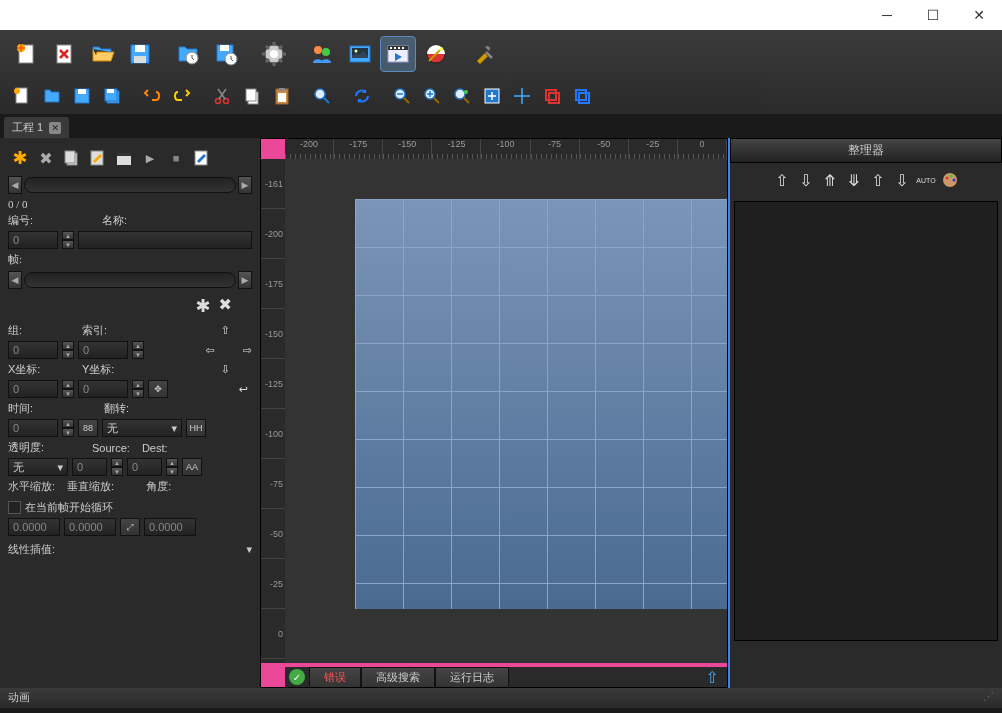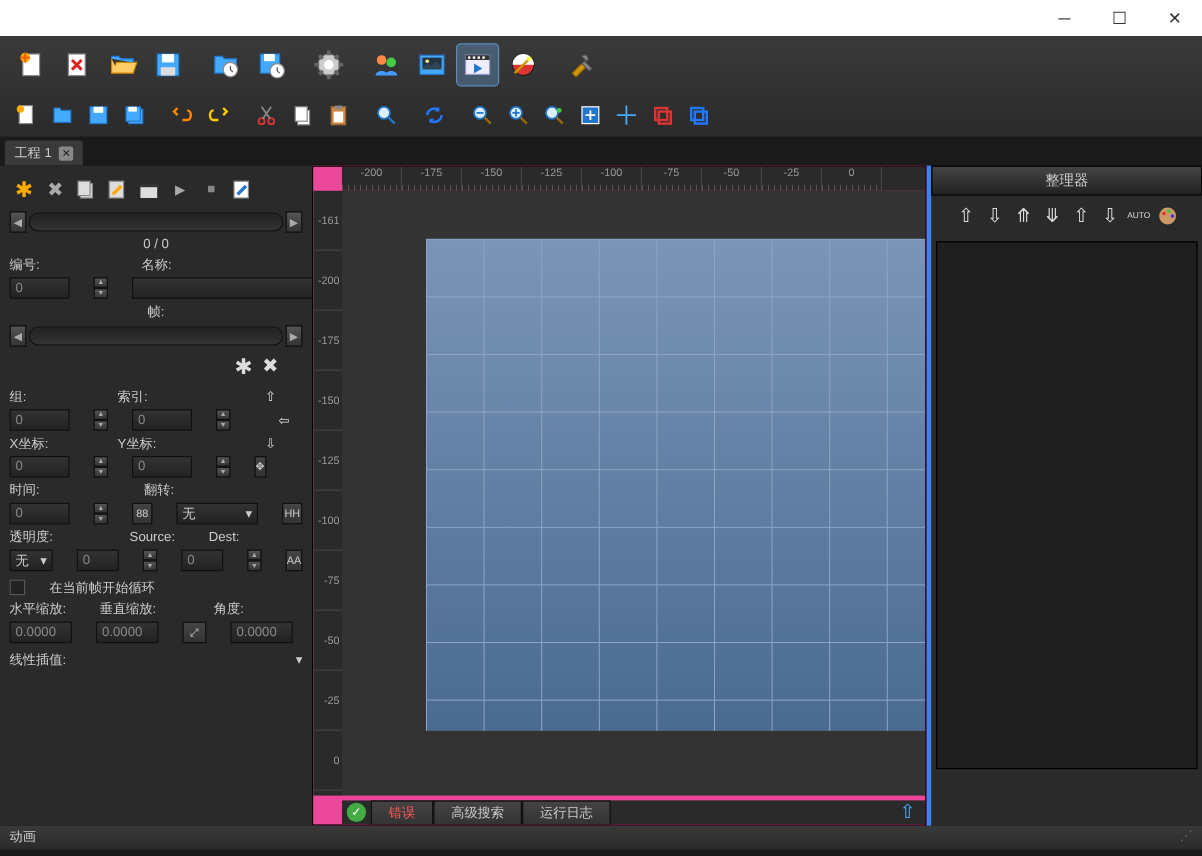--- a/index.html
+++ b/index.html
@@ -29,23 +29,23 @@
 .panelheader { background: linear-gradient(#444, #222); color: #ccc; text-align: center; font-size: 12px; padding: 3px; border: 1px solid #000; }
 .panelbody { padding: 8px; color: #ccc; font-size: 11px; overflow: hidden; }
 
 .minitoolbar { display: flex; gap: 2px; margin-bottom: 6px; }
 .minibtn { width: 24px; height: 24px; display: flex; align-items: center; justify-content: center; }
 
 .slider-row { display: flex; align-items: center; gap: 2px; margin: 4px 0; }
 .arrowbtn { width: 14px; height: 18px; background: linear-gradient(#555,#333); border: 1px solid #111; color: #aaa; font-size: 9px; display: flex; align-items: center; justify-content: center; }
 .slidertrack { flex: 1; height: 16px; background: linear-gradient(#222,#333); border: 1px solid #111; border-radius: 8px; }
 
-.counter { text-align: center; color: #ccc; font-size: 11px; margin: 2px 0; }
-
-.fieldrow { display: flex; align-items: center; gap: 20px; margin: 3px 0; }
+.counter { color: #ccc; font-size: 11px; margin: 2px 0; font-family: Liberation Serif, serif; }
+
+.fieldrow { display: flex; align-items: center; gap: 4px; margin: 3px 0; }
 .fieldlabel { color: #ccc; font-size: 11px; }
 .numinput { background: linear-gradient(#333,#222); border: 1px solid #111; color: #888; font-size: 11px; padding: 2px 4px; width: 50px; height: 18px; }
 .textinput { background: linear-gradient(#333,#222); border: 1px solid #111; color: #888; font-size: 11px; padding: 2px 4px; height: 18px; }
 .spinner { display: flex; flex-direction: column; }
 .spinbtn { width: 12px; height: 9px; background: linear-gradient(#555,#333); border: 1px solid #111; font-size: 6px; color: #aaa; display: flex; align-items: center; justify-content: center; }
 .combo { background: linear-gradient(#333,#222); border: 1px solid #111; color: #ccc; font-size: 11px; padding: 2px 4px; height: 18px; display: flex; align-items: center; justify-content: space-between; }
 .iconbtn { width: 20px; height: 18px; background: linear-gradient(#444,#333); border: 1px solid #111; display: flex; align-items: center; justify-content: center; font-size: 9px; color: #ccc; }
 .checkbox { width: 13px; height: 13px; background: #222; border: 1px solid #555; }
 
 .canvas { flex: 1; background: #ec4899; position: relative; overflow: hidden; border: 1px solid #000; }
@@ -54,21 +54,21 @@
 .rtick-h { width: 50px; text-align: center; border-right: 1px solid #444; position: relative; }
 .rtick-h::after { content: ''; position: absolute; bottom: 0; left: 0; right: 0; height: 5px; background: repeating-linear-gradient(90deg, #555 0, #555 1px, transparent 1px, transparent 5px); }
 .rtick-v { height: 50px; display: flex; align-items: center; justify-content: flex-end; padding-right: 2px; border-bottom: 1px solid #444; }
 .canvasview { position: absolute; top: 20px; left: 24px; right: 0; bottom: 24px; background: #333; overflow: hidden; }
 .grid { position: absolute; top: 40px; left: 70px; width: 430px; height: 410px; background: linear-gradient(180deg, #7a95b8, #4a6a90); background-image: linear-gradient(#8aa5c8 1px, transparent 1px), linear-gradient(90deg, #8aa5c8 1px, transparent 1px), linear-gradient(180deg, #7a95b8, #4a6a90); background-size: 48px 48px, 48px 48px, 100% 100%; }
 
 .bottomtabs { position: absolute; bottom: 0; left: 24px; right: 0; height: 20px; background: #2a2a2a; display: flex; align-items: center; }
 .statustab { padding: 2px 14px; color: #ccc; font-size: 11px; background: linear-gradient(#444,#333); border: 1px solid #111; }
 .checkmark { width: 16px; height: 16px; background: #4a4; border-radius: 50%; color: #fff; display: flex; align-items: center; justify-content: center; font-size: 10px; margin: 0 4px; }
 
-.rightpanel { width: 230px; background: #2a2a2a; border-left: 4px solid #3b82f6; }
+.rightpanel { width: 274px; background: #2a2a2a; border-left: 2px solid #3b82f6; }
 .righttoolbar { display: flex; gap: 2px; padding: 6px; justify-content: center; }
 .righttoolbar .minibtn { width: 22px; height: 22px; }
 .rightlist { margin: 4px; height: 440px; background: #1f1f1f; border: 1px solid #000; }
 
 .statusbar { height: 20px; background: linear-gradient(#3a3a3a,#2a2a2a); color: #ccc; font-size: 11px; padding: 2px 8px; display: flex; justify-content: space-between; }
 </style>
 </head>
 <body>
 
 <div class="titlebar">
@@ -448,29 +448,29 @@
             <div class="spinbtn">▼</div>
           </div>
         <input class="numinput" style="width: 35px;" value="0">
         <div class="spinner">
             <div class="spinbtn">▲</div>
             <div class="spinbtn">▼</div>
           </div>
         <div class="iconbtn">AA</div>
       </div>
 
+      <div class="fieldrow">
+        <span class="fieldlabel">水平缩放:</span>
+        <span class="fieldlabel" style="margin-left:8px">垂直缩放:</span>
+        <span class="fieldlabel" style="margin-left:28px">角度:</span>
+      </div>
+
       <div class="fieldrow" style="margin-top:6px">
         <div class="checkbox"></div>
         <span class="fieldlabel">在当前帧开始循环</span>
-      </div>
-
-      <div class="fieldrow">
-        <span class="fieldlabel">水平缩放:</span>
-        <span class="fieldlabel" style="margin-left:8px">垂直缩放:</span>
-        <span class="fieldlabel" style="margin-left:28px">角度:</span>
       </div>
       <div class="fieldrow">
         <input class="numinput" style="width: 52px;" value="0.0000">
         <input class="numinput" style="width: 52px;" value="0.0000">
         <div class="iconbtn">⤢</div>
         <input class="numinput" style="width: 52px;" value="0.0000">
       </div>
 
       <div class="fieldrow" style="justify-content:flex-end;margin-top:6px">
         <span class="fieldlabel">线性插值:</span>

